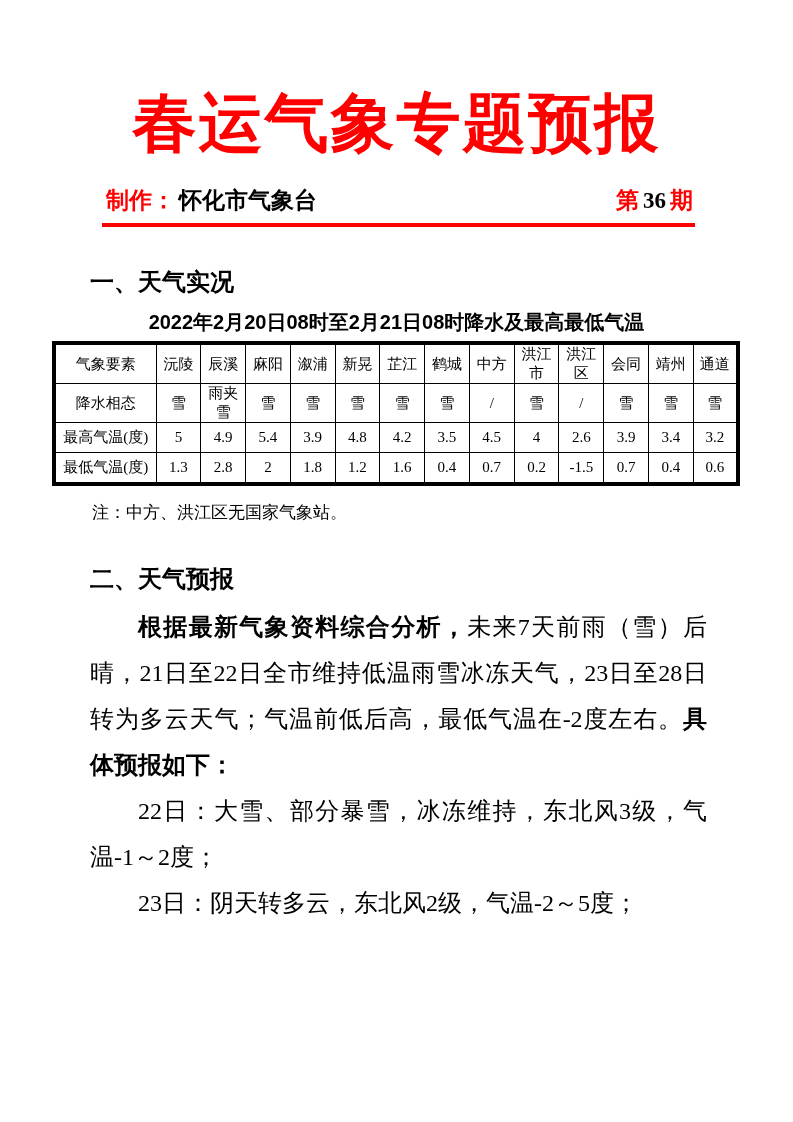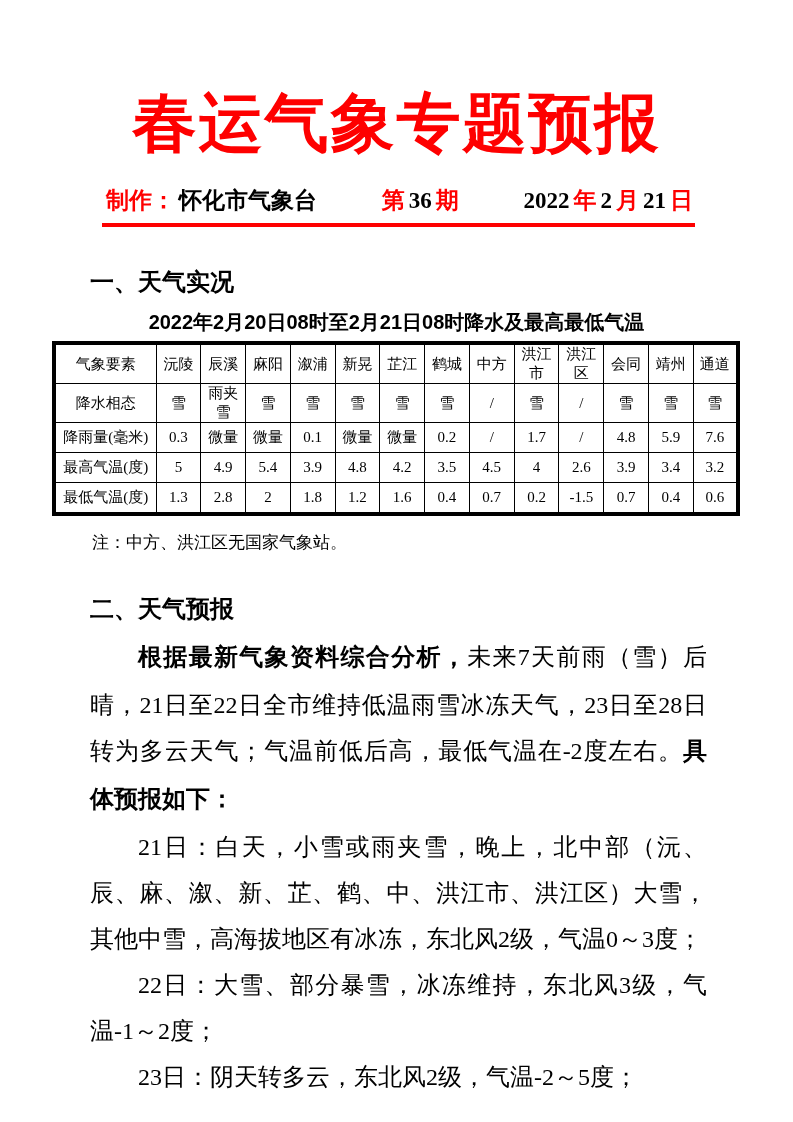--- a/index.html
+++ b/index.html
@@ -34,34 +34,33 @@
     border-collapse:collapse; margin-left:52px; width:688px;
     table-layout:fixed; font-size:15px; border:4px solid #000000;
   }
   table.weather th, table.weather td {
     border:1px solid #000; height:29px; text-align:center; vertical-align:middle;
     font-weight:400; padding:0 1px; overflow:hidden;
   }
   .note { margin:15px 14px 0 92px; font-size:17px; }
   .body-block { margin:10px 86px 0 90px; font-size:24px; line-height:46px; text-align:justify; }
   .body-block p { margin:0; text-indent:48px; }
-  .b { font-family:Liberation Mono, monospace; font-weight:700; }
+  .b { font-family:Liberation Serif, serif; font-weight:700; }
   .sec2-heading { margin-top:40px; }
 </style>
 </head>
 <body>
 
 <div class="page">
 
   <h1 class="doc-title">春运气象专题预报</h1>
 
   <div class="meta-row">
     <span class="meta-seg"><span class="red">制作：</span><span>怀化市气象台</span></span>
     <span class="meta-seg"><span class="red">第</span><span>36</span><span class="red">期</span></span>
-    <span class="meta-seg"><span>2022</span><span class="red">年</span><span>2</span><span class="red">月</span><span>21</span><span class="red">日</span></span>
   </div>
 
   <div class="red-rule"></div>
 
   <div class="sec-heading">一、天气实况</div>
 
   <div class="table-title">2022年2月20日08时至2月21日08时降水及最高最低气温</div>
 
   <table class="weather">
     <colgroup>
@@ -96,36 +95,20 @@
           <td>雪</td>
           <td>雪</td>
           <td>/</td>
           <td>雪</td>
           <td>/</td>
           <td>雪</td>
           <td>雪</td>
           <td>雪</td>
         </tr>
         <tr>
-          <th>降雨量(毫米)</th>
-          <td>0.3</td>
-          <td>微量</td>
-          <td>微量</td>
-          <td>0.1</td>
-          <td>微量</td>
-          <td>微量</td>
-          <td>0.2</td>
-          <td>/</td>
-          <td>1.7</td>
-          <td>/</td>
-          <td>4.8</td>
-          <td>5.9</td>
-          <td>7.6</td>
-        </tr>
-        <tr>
           <th>最高气温(度)</th>
           <td>5</td>
           <td>4.9</td>
           <td>5.4</td>
           <td>3.9</td>
           <td>4.8</td>
           <td>4.2</td>
           <td>3.5</td>
           <td>4.5</td>
           <td>4</td>
@@ -152,19 +135,18 @@
         </tr>
       </tbody>
   </table>
 
   <div class="note">注：中方、洪江区无国家气象站。</div>
 
   <div class="sec-heading sec2-heading">二、天气预报</div>
 
   <div class="body-block">
     <p><span class="b">根据最新气象资料综合分析，</span><span>未来7天前雨（雪）后晴，21日至22日全市维持低温雨雪冰冻天气，23日至28日转为多云天气；气温前低后高，最低气温在-2度左右。</span><span class="b">具体预报如下：</span></p>
-    <p>21日：白天，小雪或雨夹雪，晚上，北中部（沅、辰、麻、溆、新、芷、鹤、中、洪江市、洪江区）大雪，其他中雪，高海拔地区有冰冻，东北风2级，气温0～3度；</p>
     <p>22日：大雪、部分暴雪，冰冻维持，东北风3级，气温-1～2度；</p>
     <p>23日：阴天转多云，东北风2级，气温-2～5度；</p>
 
   </div>
 
 </div>
 
 </body></html>

